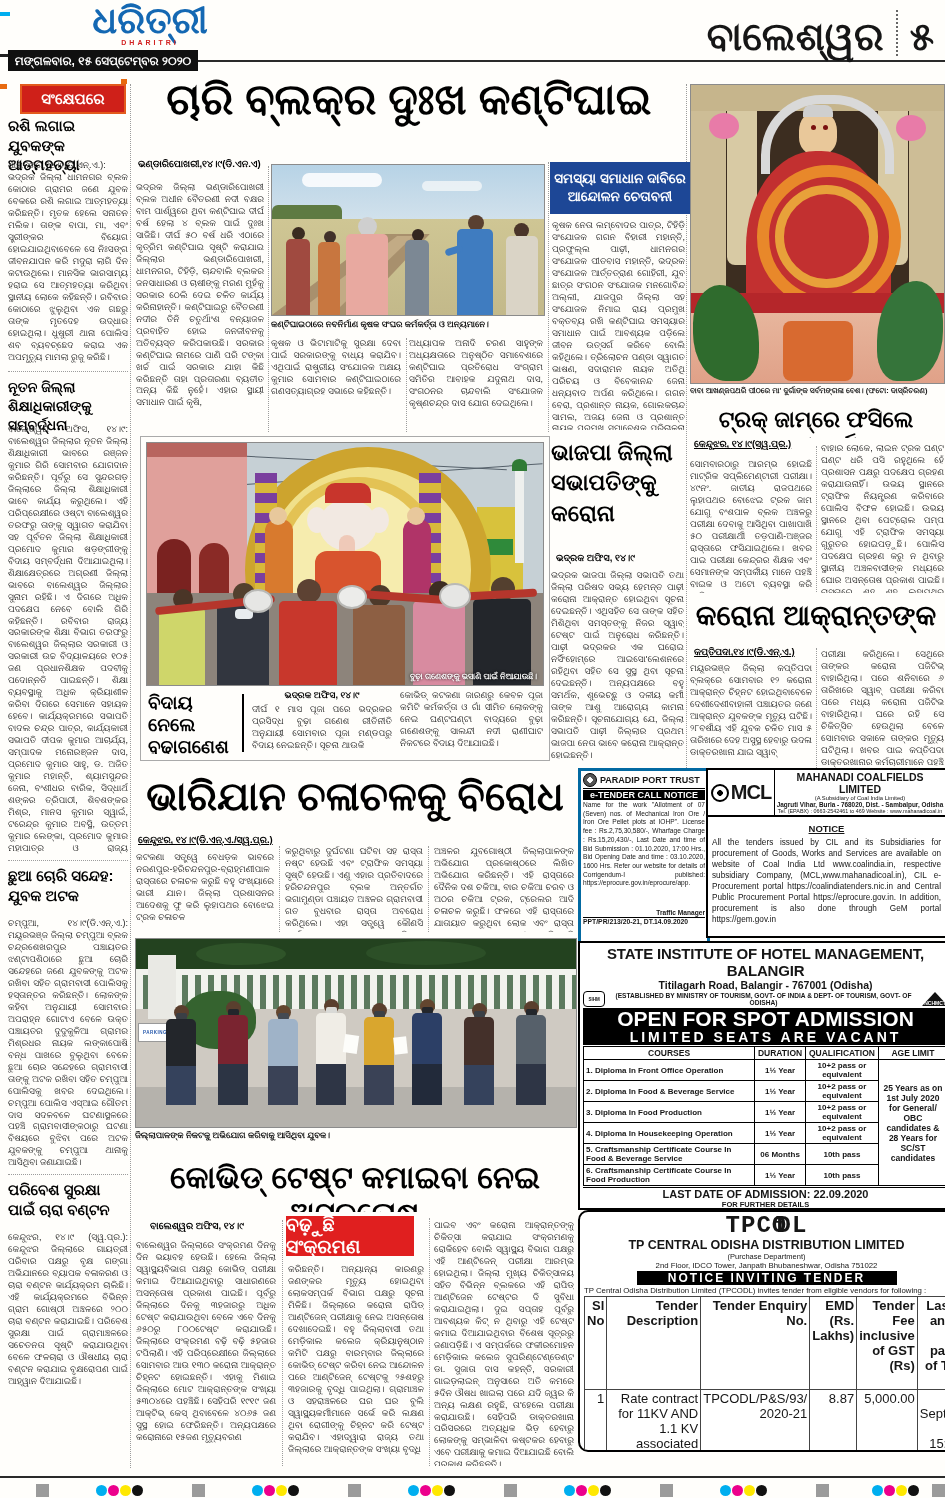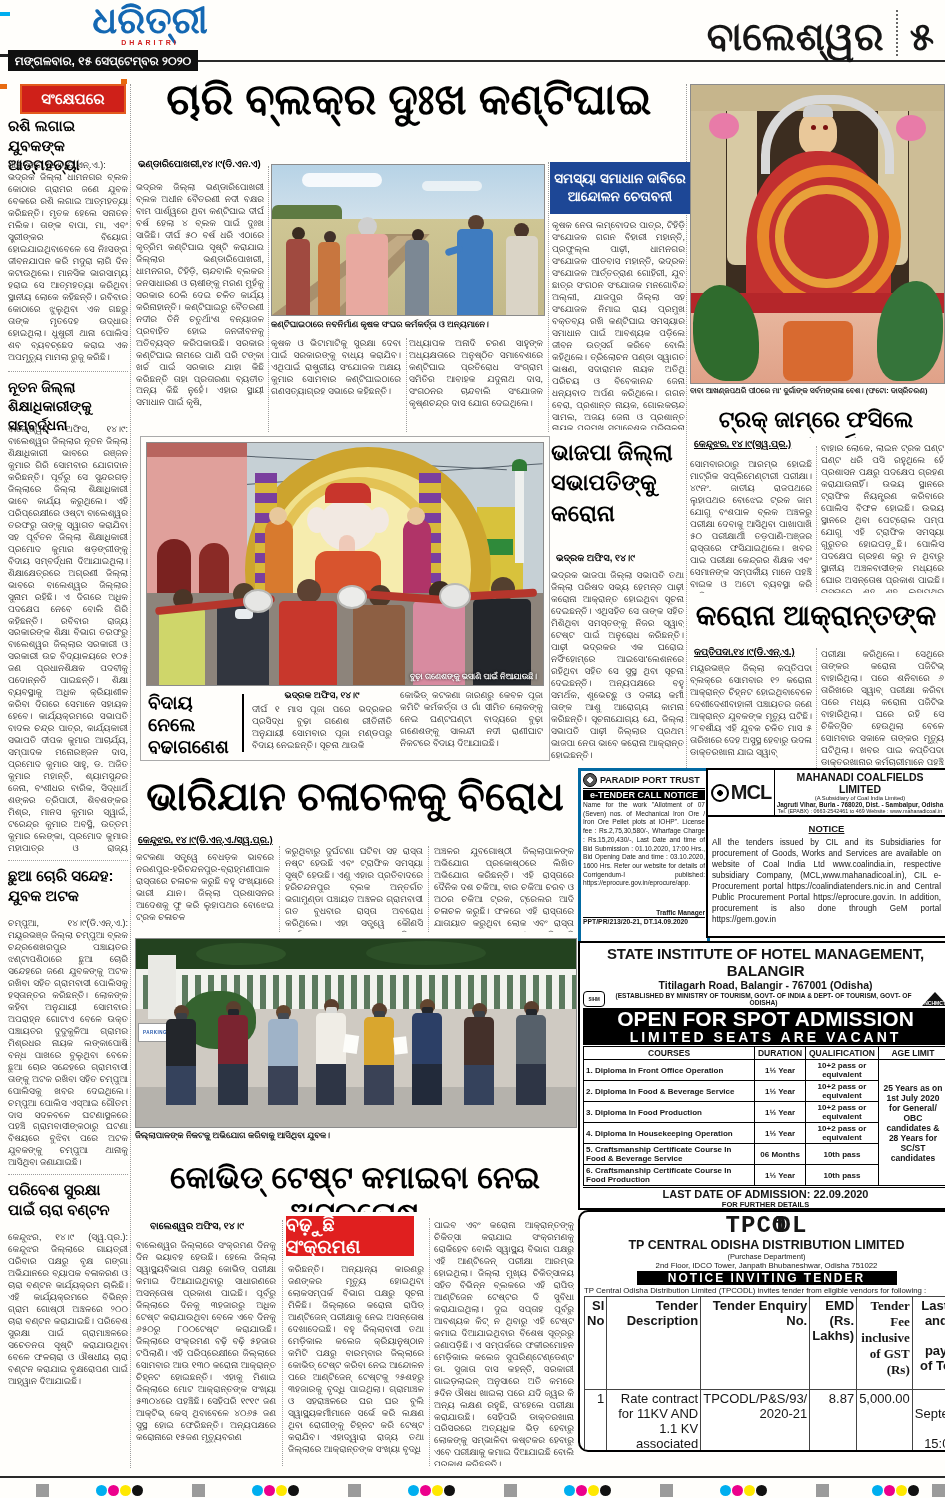--- a/index.html
+++ b/index.html
@@ -387,21 +387,21 @@
       <span>NOTICE INVITING TENDER</span>
     </div>
     <div style="font-size:7.8px;line-height:1.2;">TP Central Odisha Distribution Limited (TPCODL) invites tender from eligible vendors for following :</div>
     <table class="tp-table" style="width:100%;margin-top:1px;">
       <tbody>
           <tr>
         <th style="width:6%;">Sl No</th>
         <th style="width:35%;">Tender Description</th>
         <th style="width:19%;">Tender Enquiry No.</th>
         <th style="width:9%;">EMD (Rs. Lakhs)</th>
-        <th style="width:14%;font-family:Liberation Serif, serif;">Tender Fee inclusive of GST (Rs)</th>
+        <th style="width:14%;">Tender Fee inclusive of GST (Rs)</th>
         <th style="width:17%;">Last date and time of payment of Tender Fee</th>
       </tr>
       <tr>
         <td>1</td>
         <td>Rate contract for 11KV AND 1.1 KV associated works (Construction / Augmentation / Refurbishment) all over TPCODL area.</td>
         <td>TPCODL/P&amp;S/93/ 2020-21</td>
         <td>8.87</td>
         <td>5,000.00</td>
         <td>21 September 2020, 15:00 hrs</td>
       </tr>

